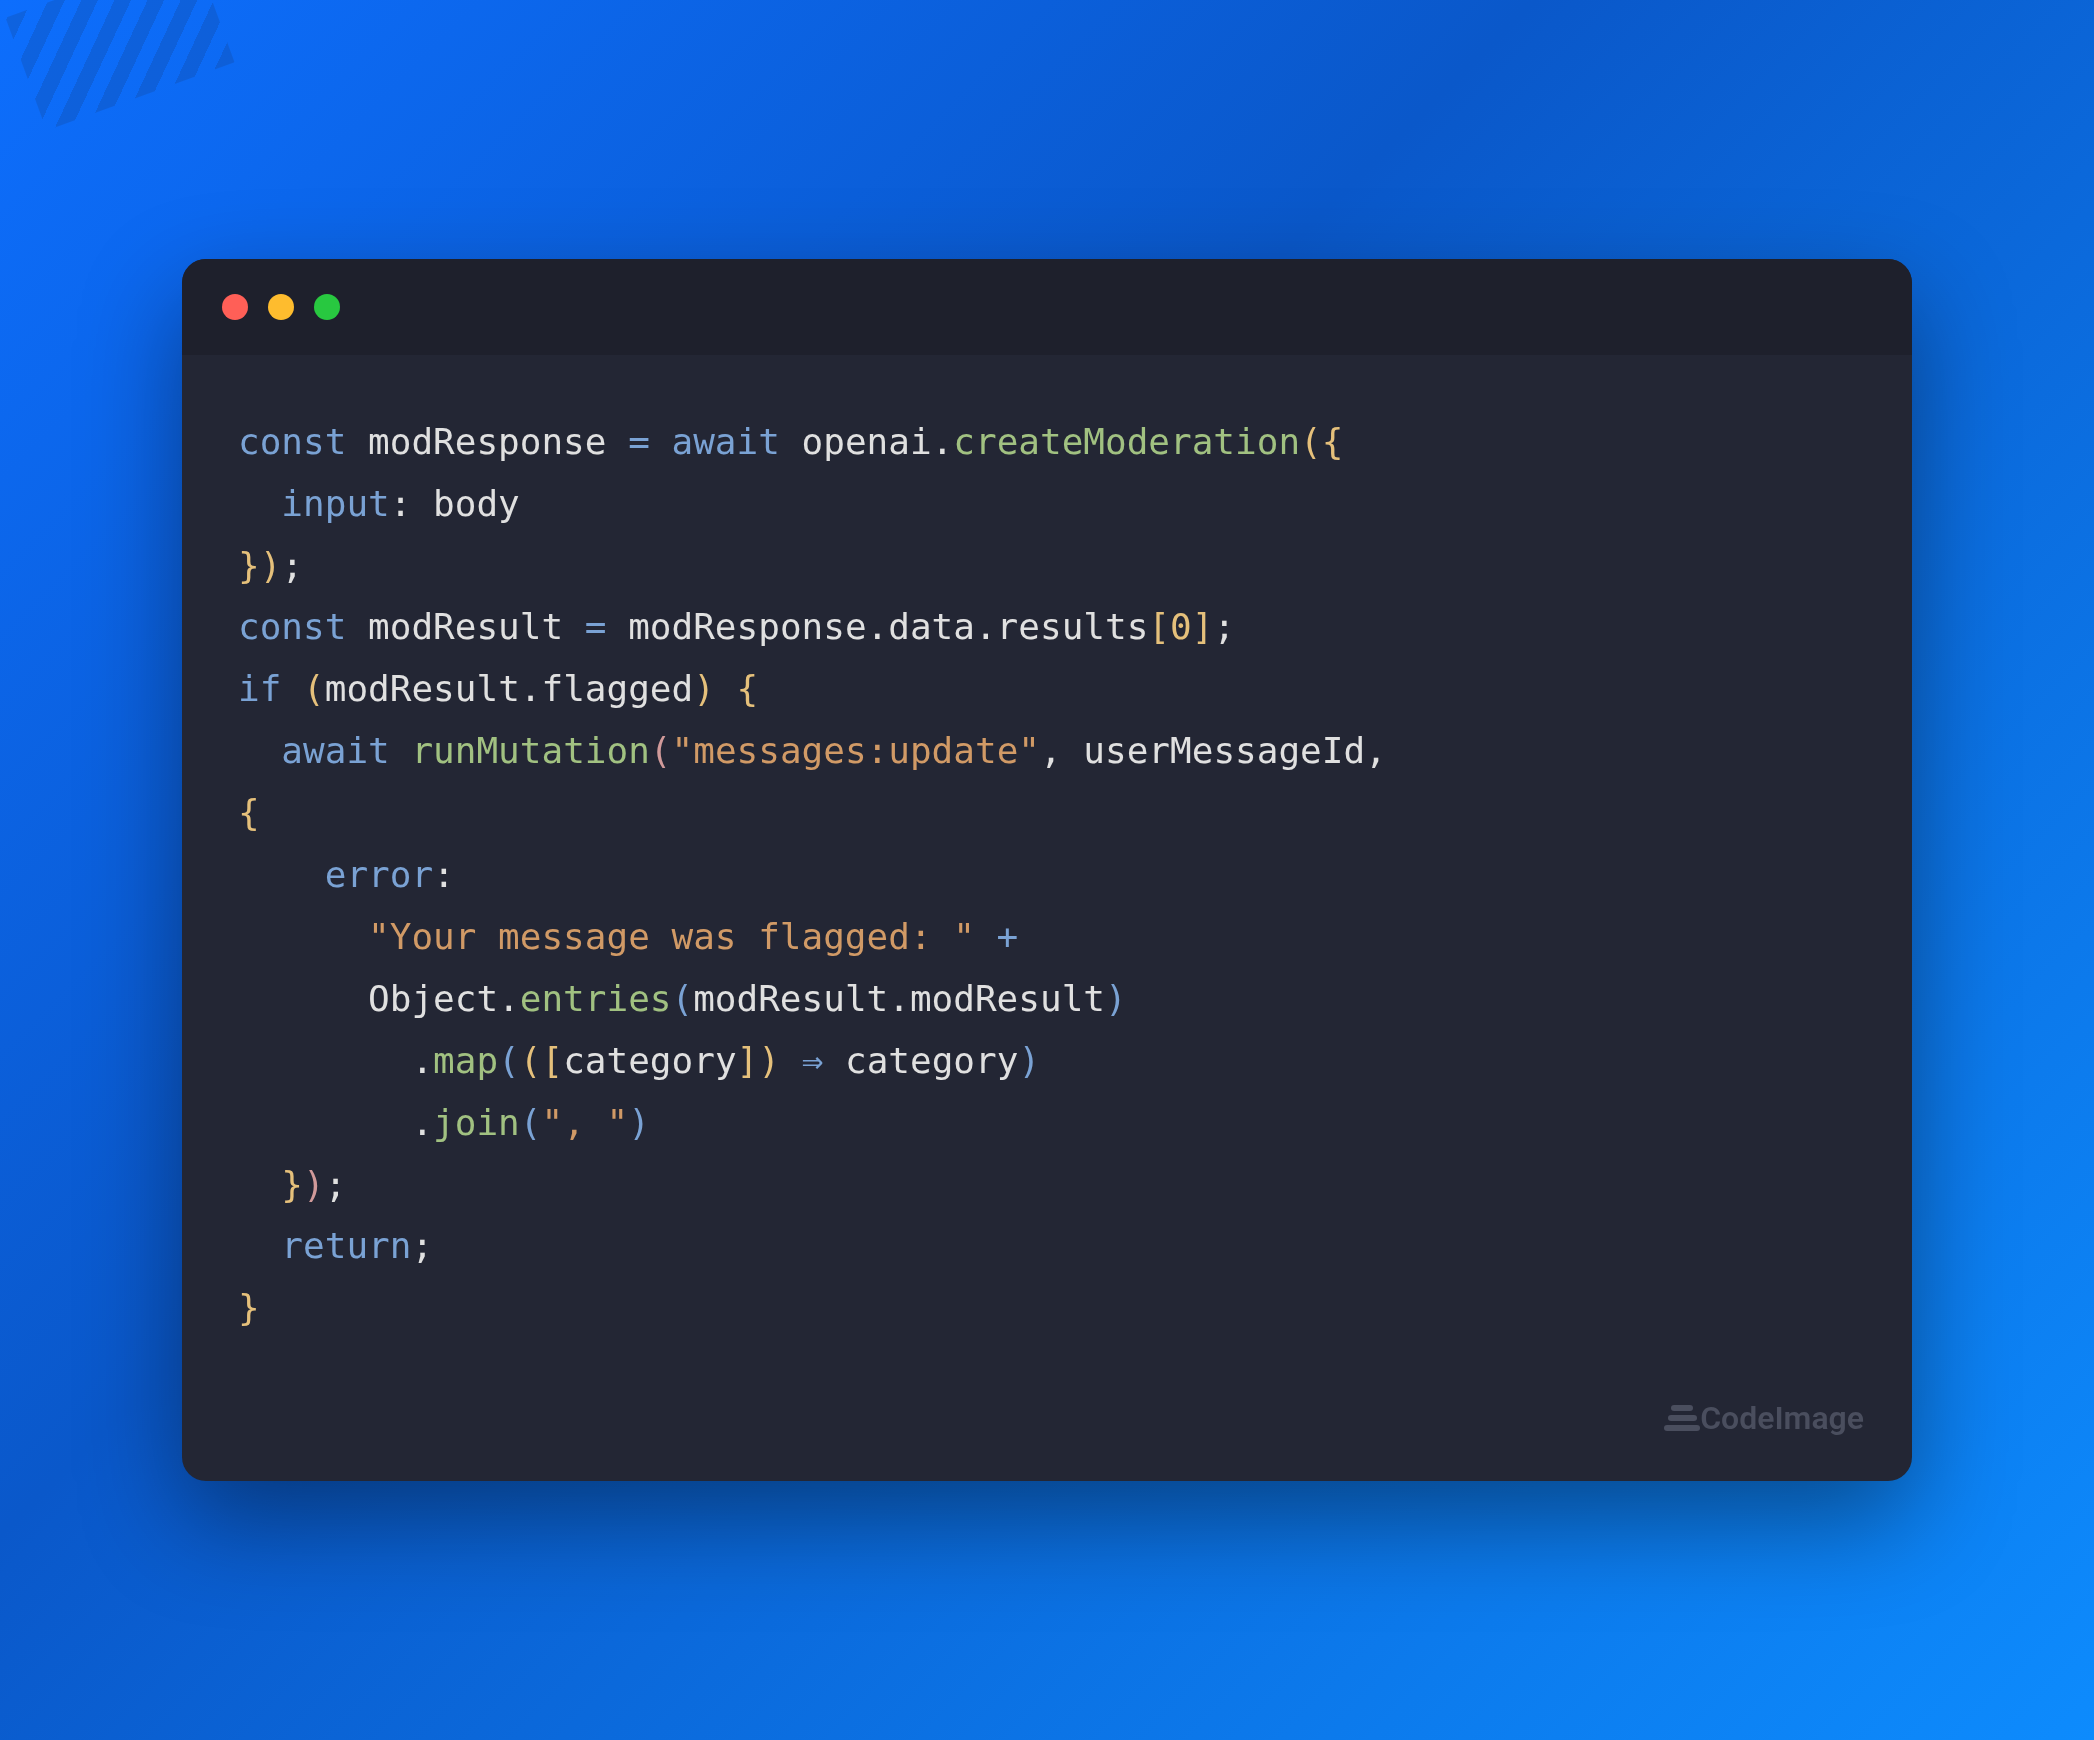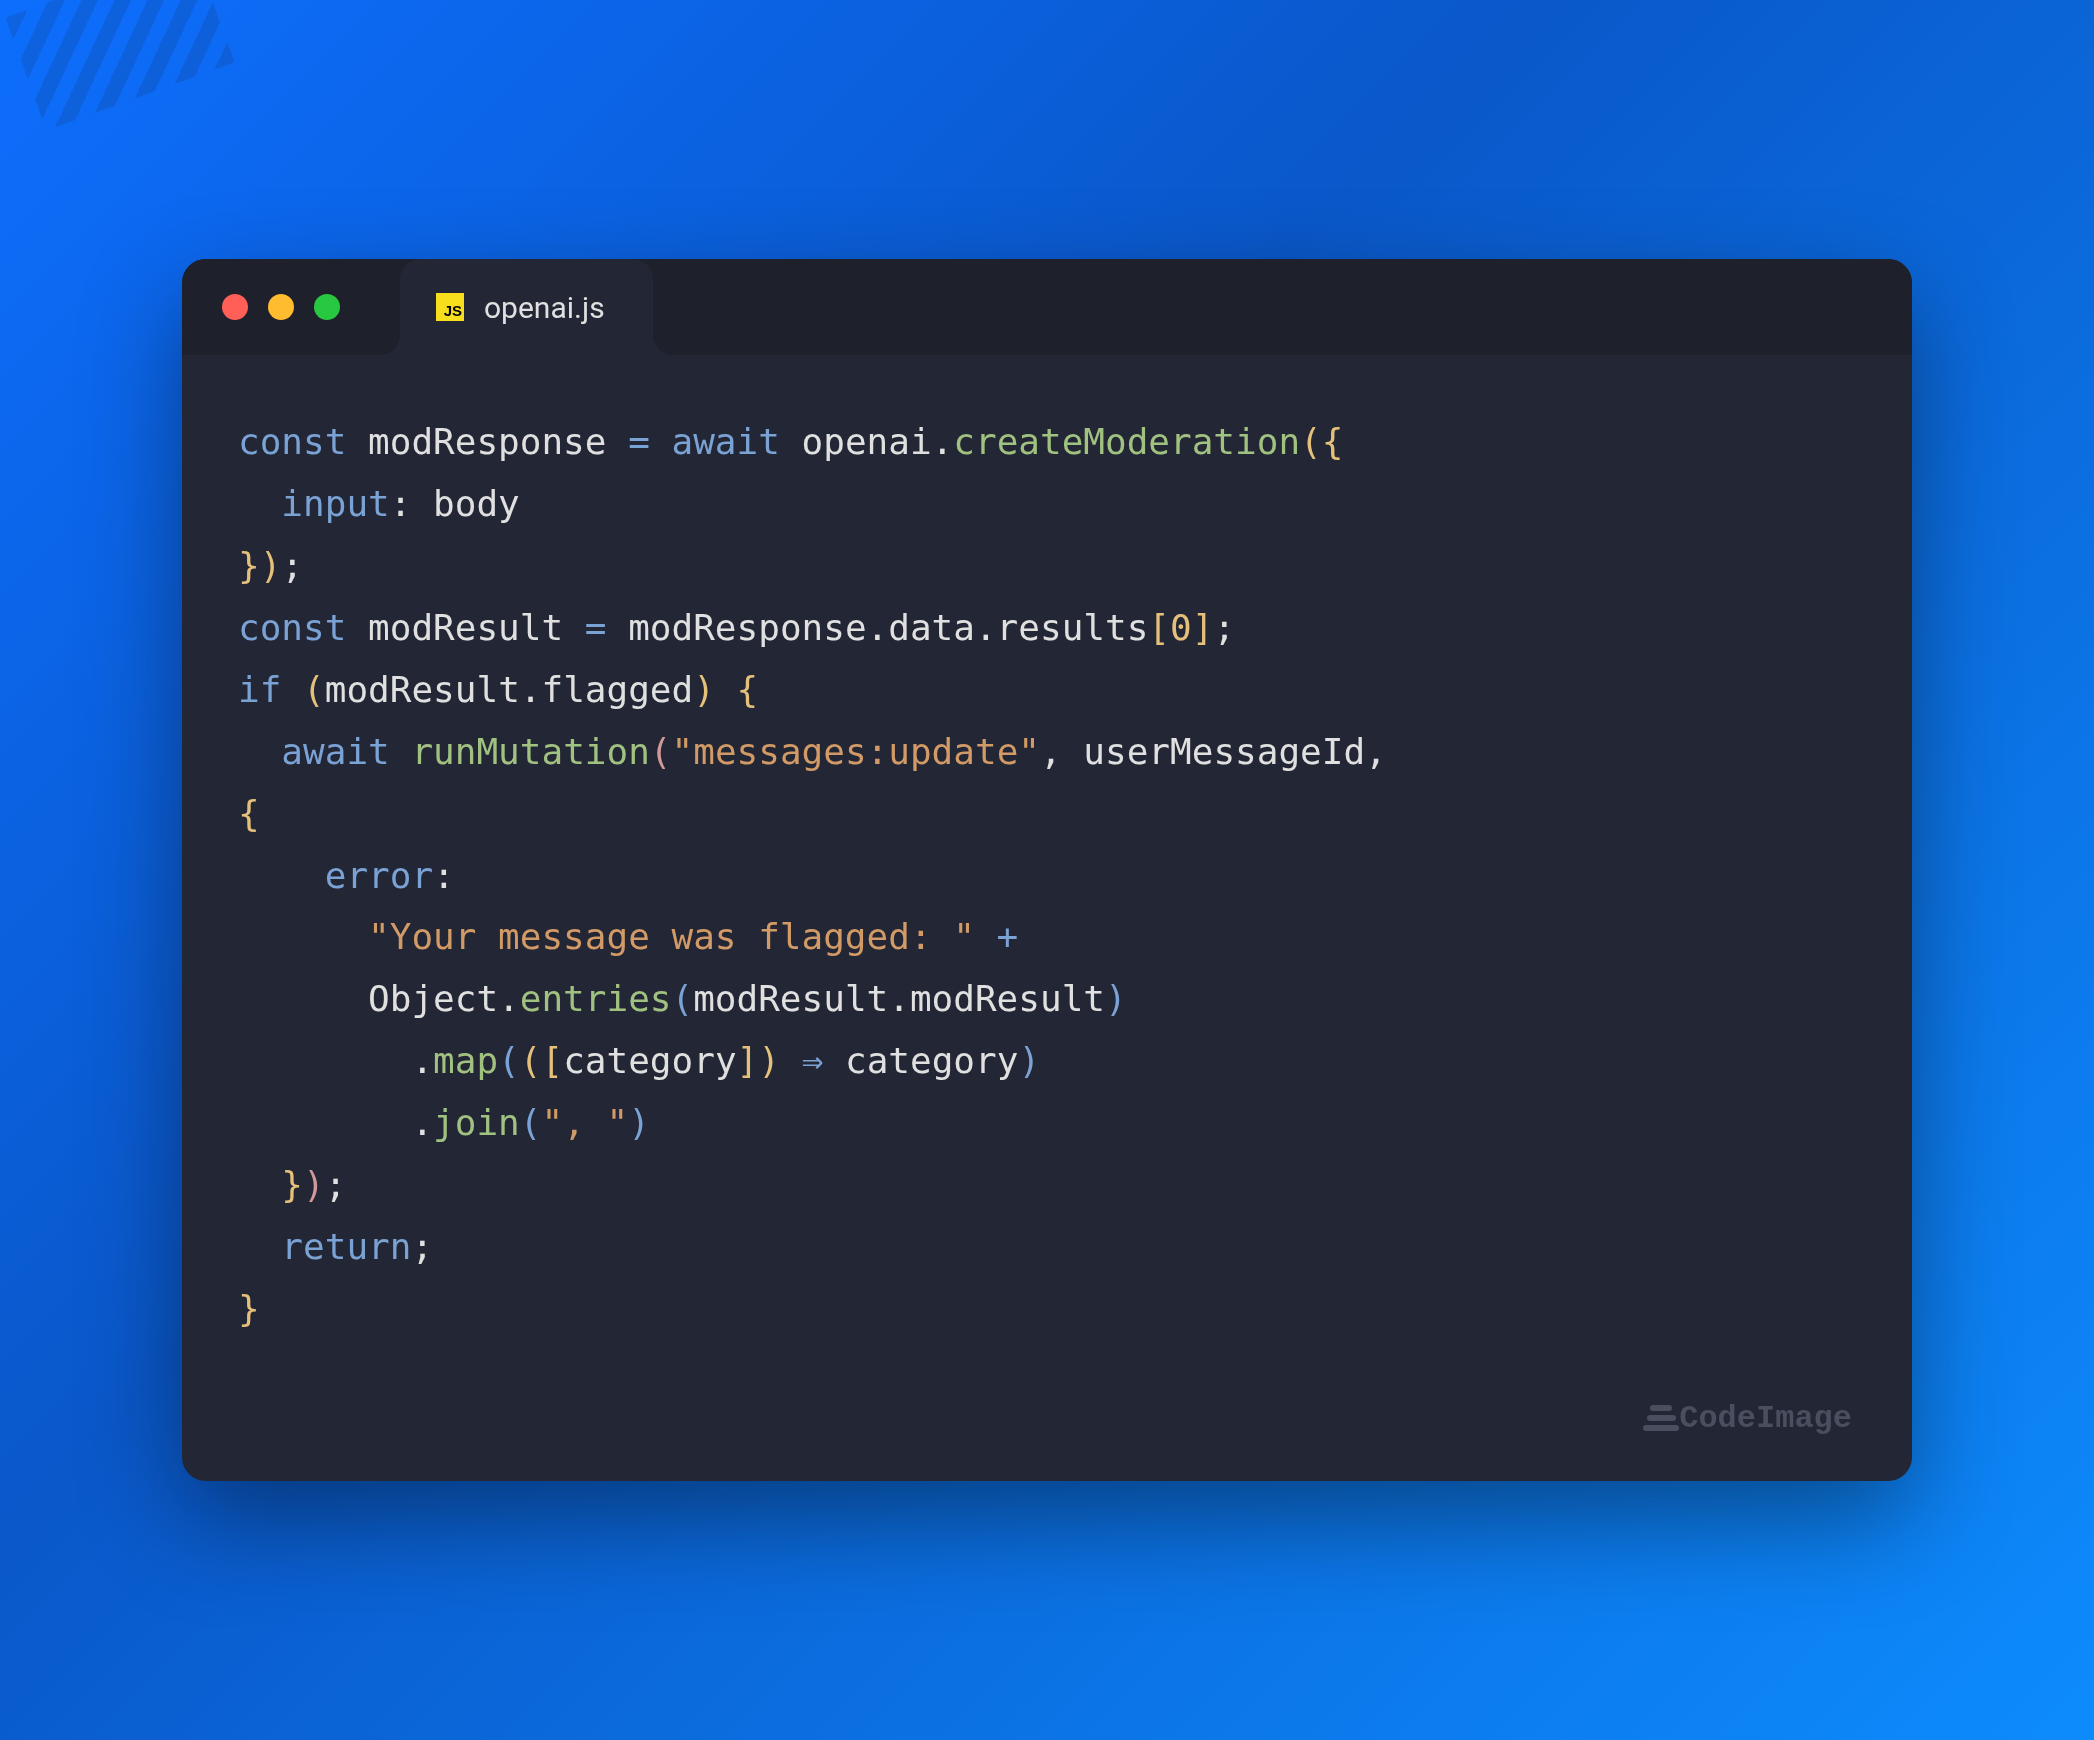--- a/index.html
+++ b/index.html
@@ -154,24 +154,23 @@
     .tok-paren-blue { color: #7aa2d4; }
     .tok-string { color: #d19a66; }
     .tok-number { color: #e5c07b; }
     .tok-arrow { color: #7aa2d4; }
     .tok-plus { color: #7aa2d4; font-style: italic; }
     
     .watermark {
       display: flex;
       align-items: center;
       justify-content: flex-end;
-      padding: 20px 60px 44px 0;
+      padding: 20px 48px 44px 0;
       gap: 0;
       color: #4a4e5e;
-      font-family: Liberation Mono, monospace;
     }
     
     .watermark-icon {
       width: 36px;
       height: 36px;
       display: flex;
       flex-direction: column;
       justify-content: center;
       gap: 4px;
     }
@@ -195,24 +194,20 @@
 <body>
 
 <div class="bg-decoration"></div>
 
 <div class="window">
   <div class="titlebar">
     <div class="traffic-lights">
       <div class="traffic-light red"></div>
       <div class="traffic-light yellow"></div>
       <div class="traffic-light green"></div>
-    </div>
-    <div class="tab">
-      <div class="js-icon">JS</div>
-      <div class="tab-label">openai.js</div>
     </div>
   </div>
 
   <div class="code-area" id="code-container">
   <div class="code-line"><span class="tok-keyword">const</span><span> modResponse </span><span class="tok-operator">=</span><span> </span><span class="tok-await">await</span><span> openai.</span><span class="tok-method">createModeration</span><span class="tok-paren">(</span><span class="tok-brace">{</span></div>
       <div class="code-line"><span>  </span><span class="tok-property">input</span><span>: body</span></div>
       <div class="code-line"><span class="tok-brace">}</span><span class="tok-paren">)</span><span>;</span></div>
       <div class="code-line"><span class="tok-keyword">const</span><span> modResult </span><span class="tok-operator">=</span><span> modResponse.data.results</span><span class="tok-bracket">[</span><span class="tok-number">0</span><span class="tok-bracket">]</span><span>;</span></div>
       <div class="code-line"><span class="tok-keyword">if</span><span> </span><span class="tok-paren">(</span><span>modResult.flagged</span><span class="tok-paren">)</span><span> </span><span class="tok-brace">{</span></div>
       <div class="code-line"><span>  </span><span class="tok-await">await</span><span> </span><span class="tok-method">runMutation</span><span class="tok-paren-pink">(</span><span class="tok-string">"messages:update"</span><span>, userMessageId, </span></div>

